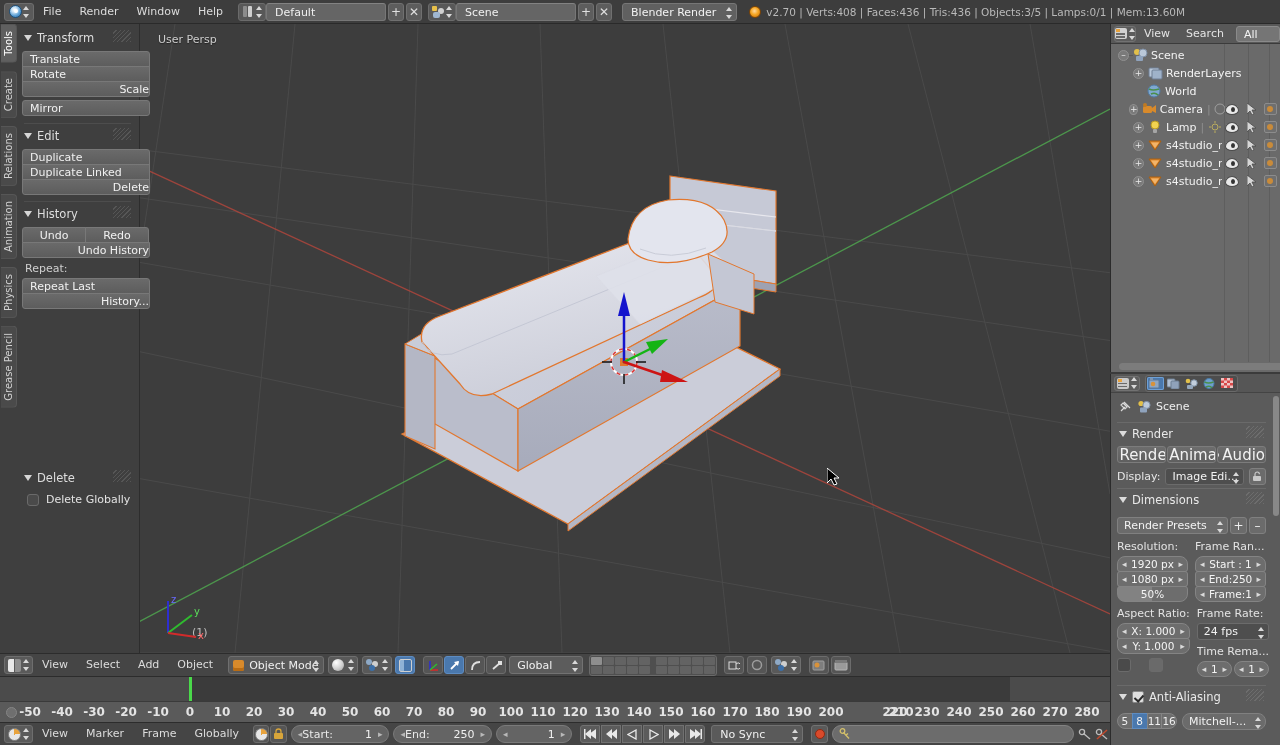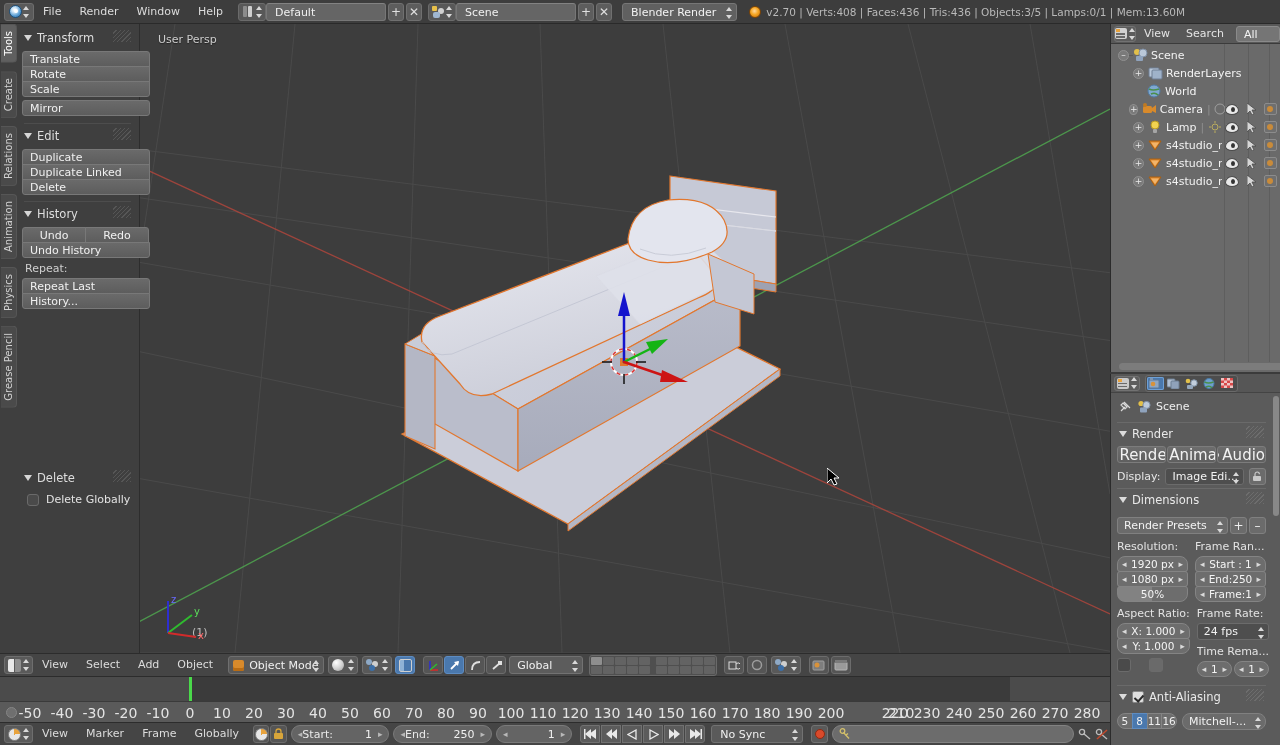--- a/index.html
+++ b/index.html
@@ -122,21 +122,21 @@
     background:repeating-linear-gradient(135deg, transparent 0 2px, #565656 2px 3px);
   }
   .tbtn{
     display:block; width:128px; height:16px; line-height:15px;
     background:linear-gradient(#6a6a6a,#5d5d5d); border:1px solid #787878;
     color:#f0f0f0; font-size:11px; padding-left:7px; margin:0 0 -1px 0;
     border-radius:3px;
   }
   .tbtn.top{ border-radius:3px 3px 0 0; }
   .tbtn.mid{ border-radius:0; }
-  .tbtn.bot{ border-radius:0 0 3px 3px; }
+  .tbtn.bot{ border-radius:0 0 3px 3px;text-align:right; }
   .tbtn.solo{ border-radius:3px; margin-bottom:4px;}
   .btnrow{ display:flex; width:128px;align-items:center; }
   .btnrow .tbtn{ width:64px; }
   .btnrow .tbtn:first-child{ border-radius:3px 0 0 0; }
   .btnrow .tbtn:last-child{ border-radius:0 3px 0 0; margin-left:-1px; }
   .sep{ height:1px; background:#4d4d4d; margin:7px 2px 2px 2px; }
   .sublabel{ color:#cfcfcf; font-size:11px; padding:5px 0 3px 3px; }
   .checkrow{ display:flex; align-items:center; gap:7px; padding:4px 0 0 5px; }
   .chkbox{ width:12px;height:12px;background:#4a4a4a;border:1px solid #6a6a6a;border-radius:3px; }
   .delete-panel{ position:absolute; left:18px; top:444px; right:0; padding:0 6px 0 4px; }
@@ -210,21 +210,21 @@
     position:absolute; top:0; height:24px; background:#3b3b3b;
   }
   .tl-playhead{
     position:absolute; top:0; width:3px; height:45px; background:#4ad94a;
   }
   .tl-ruler{
     position:absolute; left:0; top:24px; width:1110px; height:21px;
     background:#5a5a5a; border-top:1px solid #3a3a3a;
   }
   .tl-ruler .tick{
-    position:absolute; top:3px; font-size:14px; color:#e4e4e4; transform:translateX(-50%);
+    position:absolute; top:3px; font-size:12px; color:#e4e4e4; transform:translateX(-50%);font-weight:bold;
   }
   .tl-ruler .dot{
     position:absolute; left:6px; top:5px; width:11px;height:11px;border-radius:50%;
     background:#6f6f6f;border:1px solid #858585;
   }
 
   
   .tl-header{
     position:absolute; left:0; top:722px; width:1110px; height:23px; background:#454545;
     border-top:1px solid #2c2c2c; display:flex; align-items:center; padding-left:4px;

